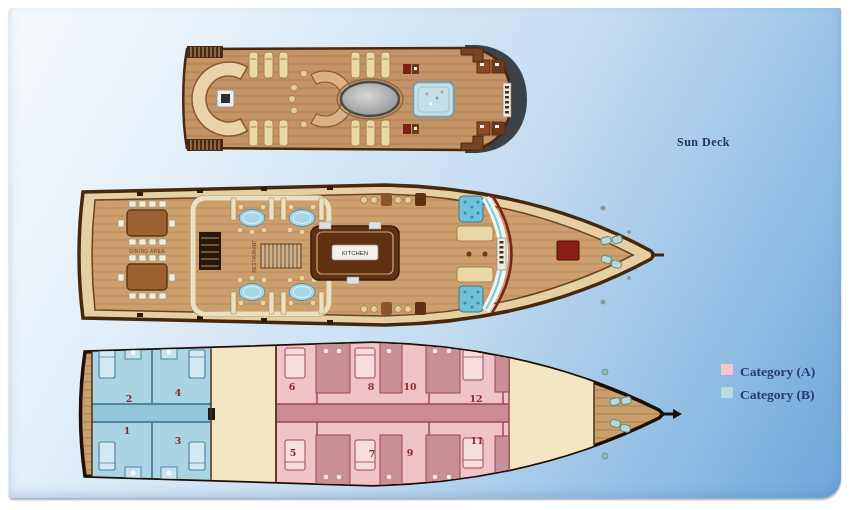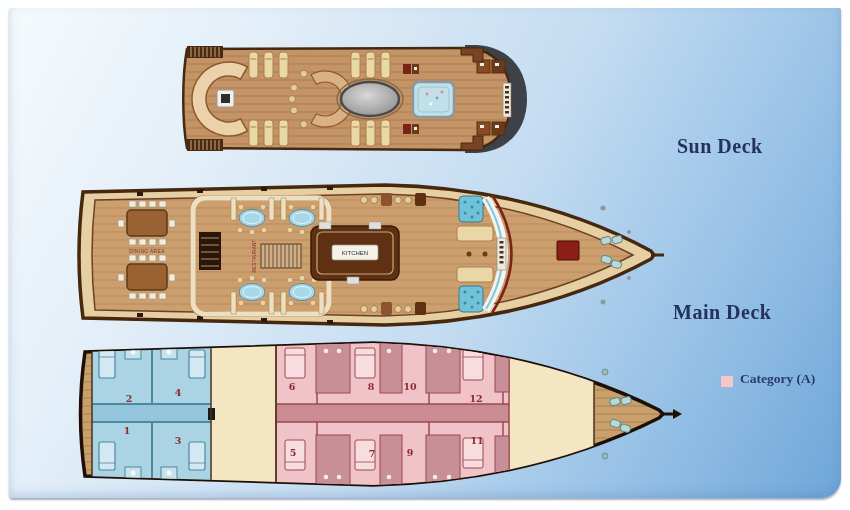--- a/index.html
+++ b/index.html
@@ -8,25 +8,25 @@
     font-family:"Liberation Serif","DejaVu Serif",serif;overflow:hidden;
   }
   #panel{
     position:absolute;left:9px;top:8px;right:9px;bottom:12px;
     background:linear-gradient(118deg,#f6fafd 0%,#e2eef8 25%,#c4dcf1 55%,#95c0e6 80%,#6ea6d8 100%);
     border-radius:2px 2px 20px 4px;
     box-shadow:0 2px 2px rgba(90,110,140,.55), inset 0 -4px 10px rgba(70,120,170,.25);
   }
   .deck-svg{position:absolute;}
   .deck-label{
-    position:absolute;font-size:20px;font-weight:bold;color:#25315e;
+    position:absolute;font-size:12px;font-weight:bold;color:#25315e;
     letter-spacing:.5px;white-space:nowrap;
   }
   .legend{position:absolute;left:672px;top:356px;}
-  .legend-row{display:flex;align-items:flex-end;height:23px;padding-left:40px;}
+  .legend-row{display:flex;align-items:flex-start;height:23px;padding-left:40px;}
   .legend-swatch{width:12px;height:11px;margin-right:7px;border-radius:1px;}
   .legend-swatch.cat-a{background:#f6c6ca;}
   .legend-swatch.cat-b{background:#b9dbe0;}
   .legend-label{font-size:13.5px;font-weight:600;color:#2a3a6e;white-space:nowrap;}
   svg text{font-family:"Liberation Sans","DejaVu Sans",sans-serif;}
   text.cabin-num{font-family:"DejaVu Serif",serif;font-weight:bold;fill:#8b2a2e;font-size:9.5px;}
   text.room-label{fill:#7a3226;letter-spacing:.3px;}
 </style>
 </head>
 <body>
@@ -443,23 +443,26 @@
             <rect x="558" y="85" width="10" height="7" rx="3"></rect>
           </g>
     </g>
     <g fill="#9ab8b4" stroke="#5a8a8a" stroke-width="0.8">
       <circle cx="542" cy="34" r="3"></circle>
           <circle cx="542" cy="118" r="3"></circle>
     </g>
   </svg>
 
   <div class="deck-label" style="left:668px;top:127px">Sun Deck</div>
-  <div class="deck-label" style="left:664px;top:293px">Main Deck</div>
 
   <div class="legend">
     <div class="legend-row">
       <span class="legend-swatch cat-a"></span>
       <span class="legend-label">Category (A)</span>
     </div>
+    <div class="legend-row">
+      <span class="legend-swatch cat-b"></span>
+      <span class="legend-label">Category (B)</span>
+    </div>
   </div>
 
 </div>
 </div>
 
 </body></html>

